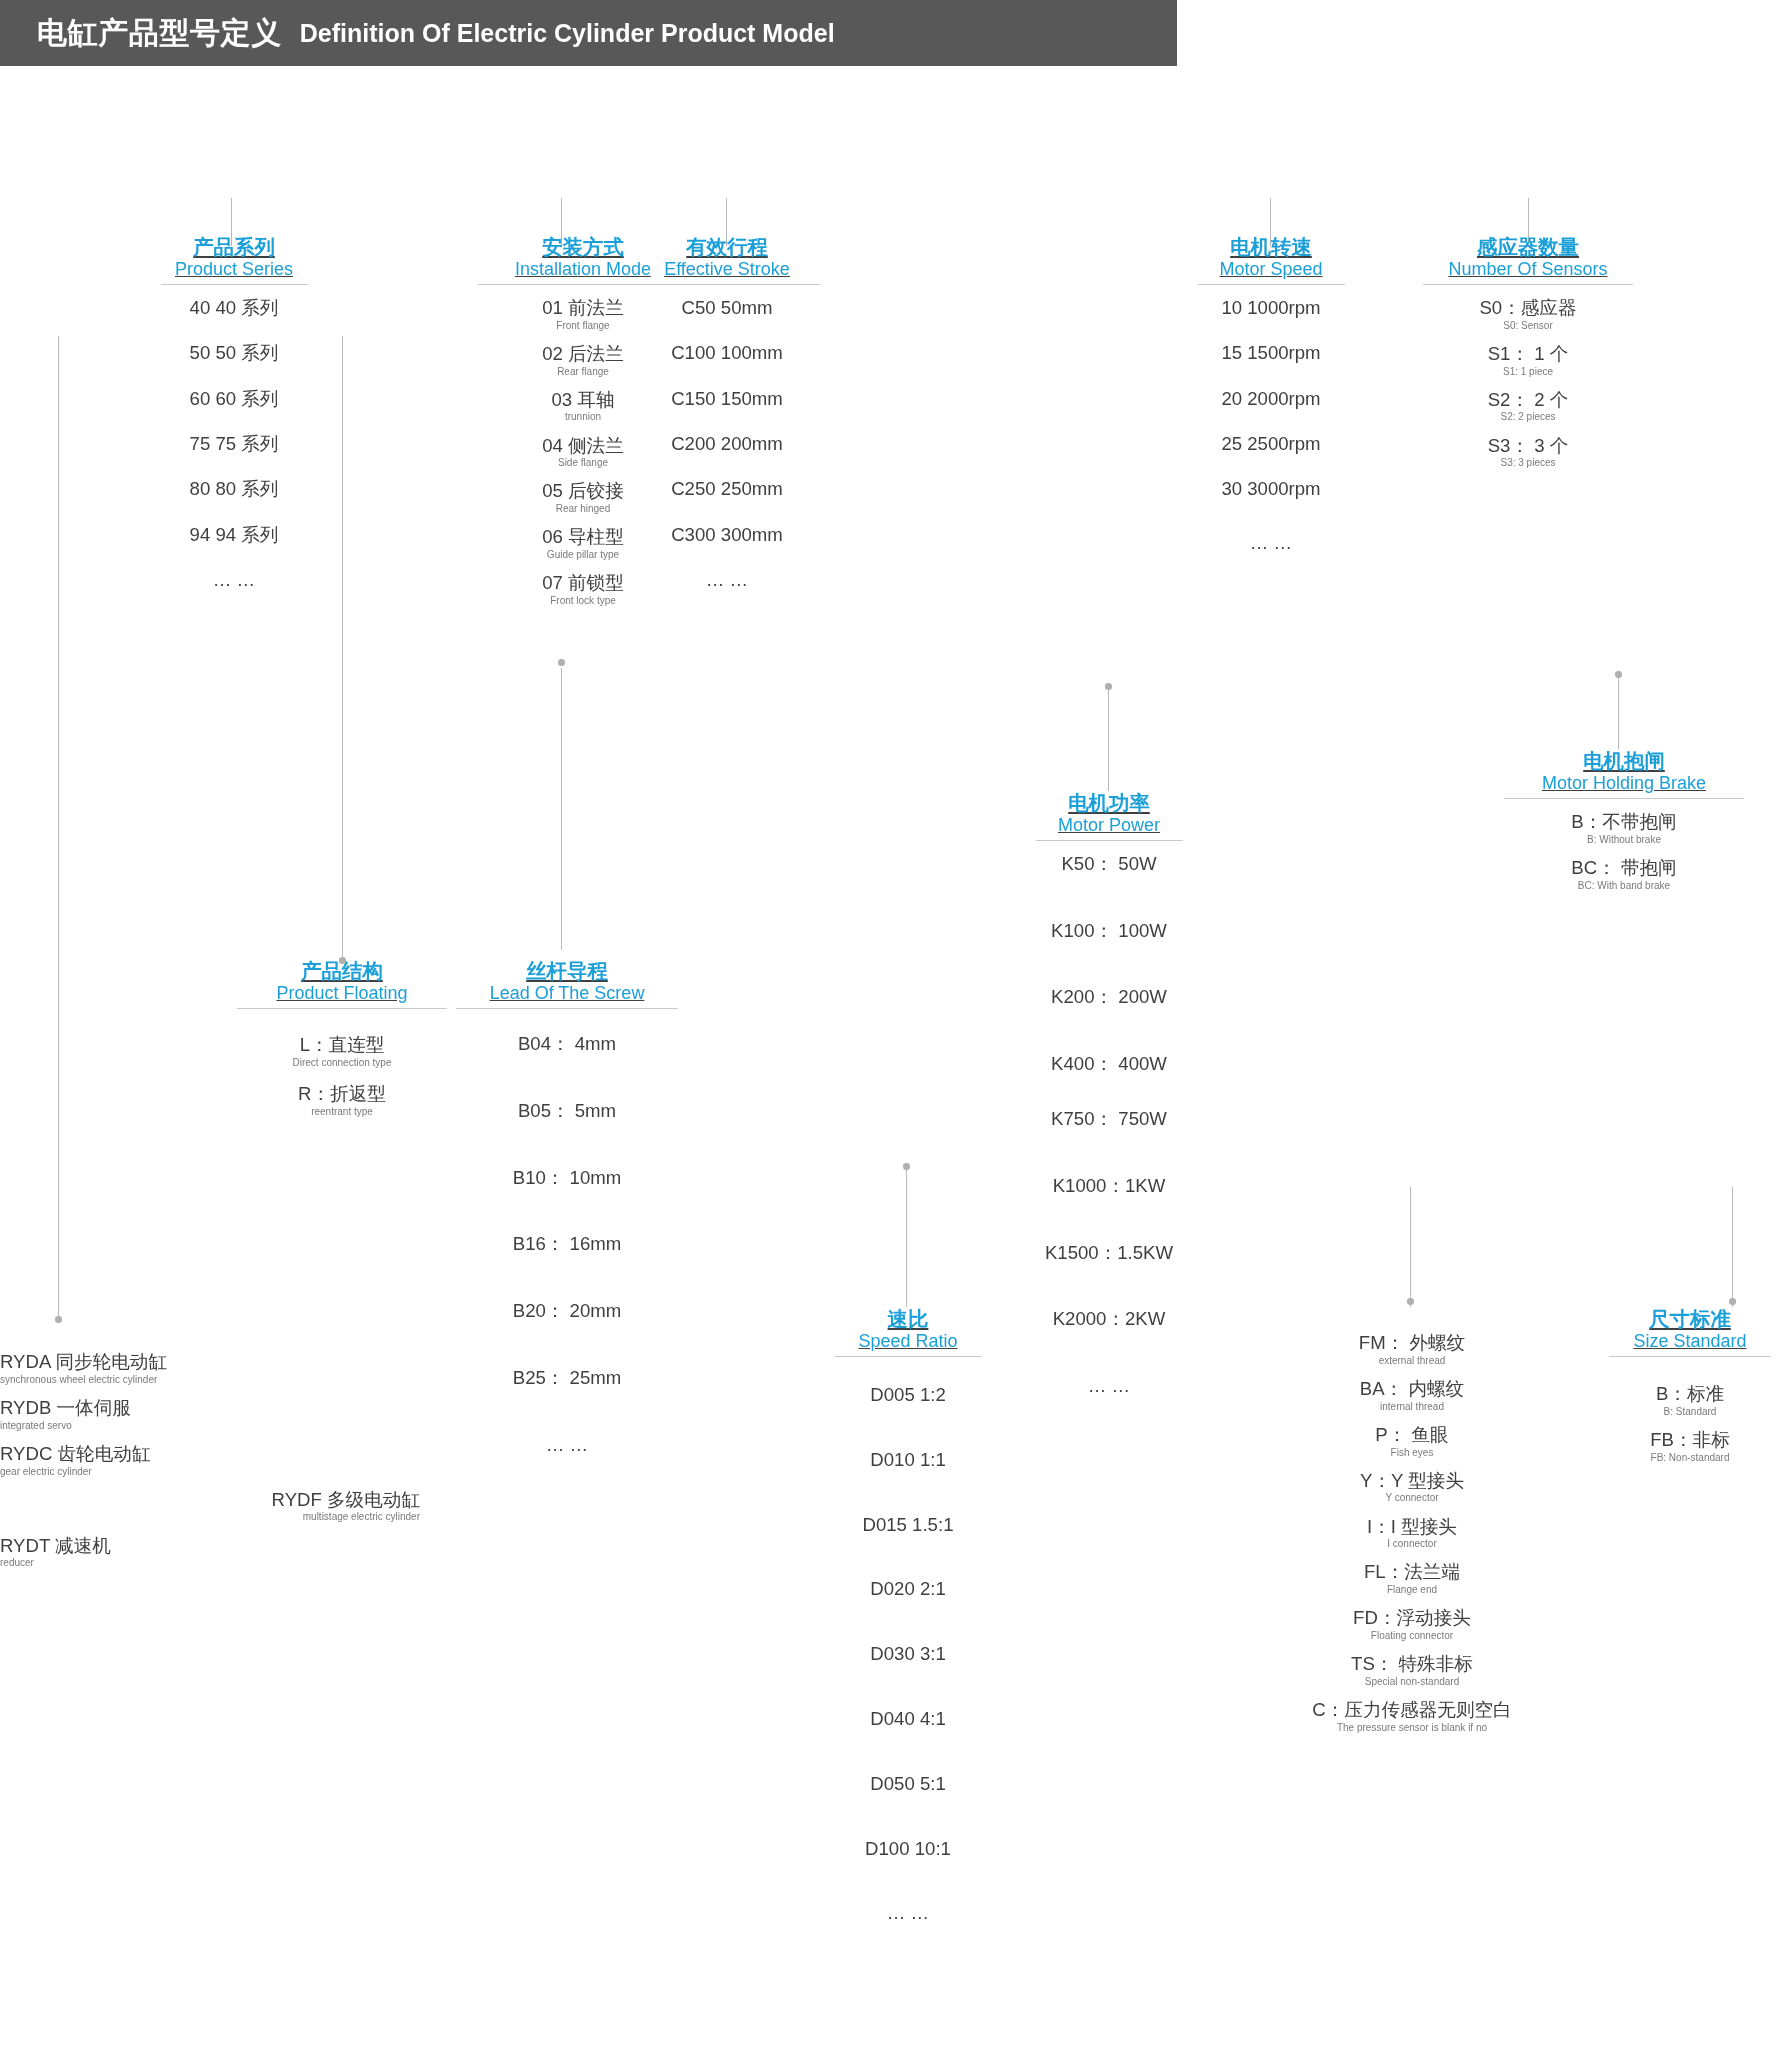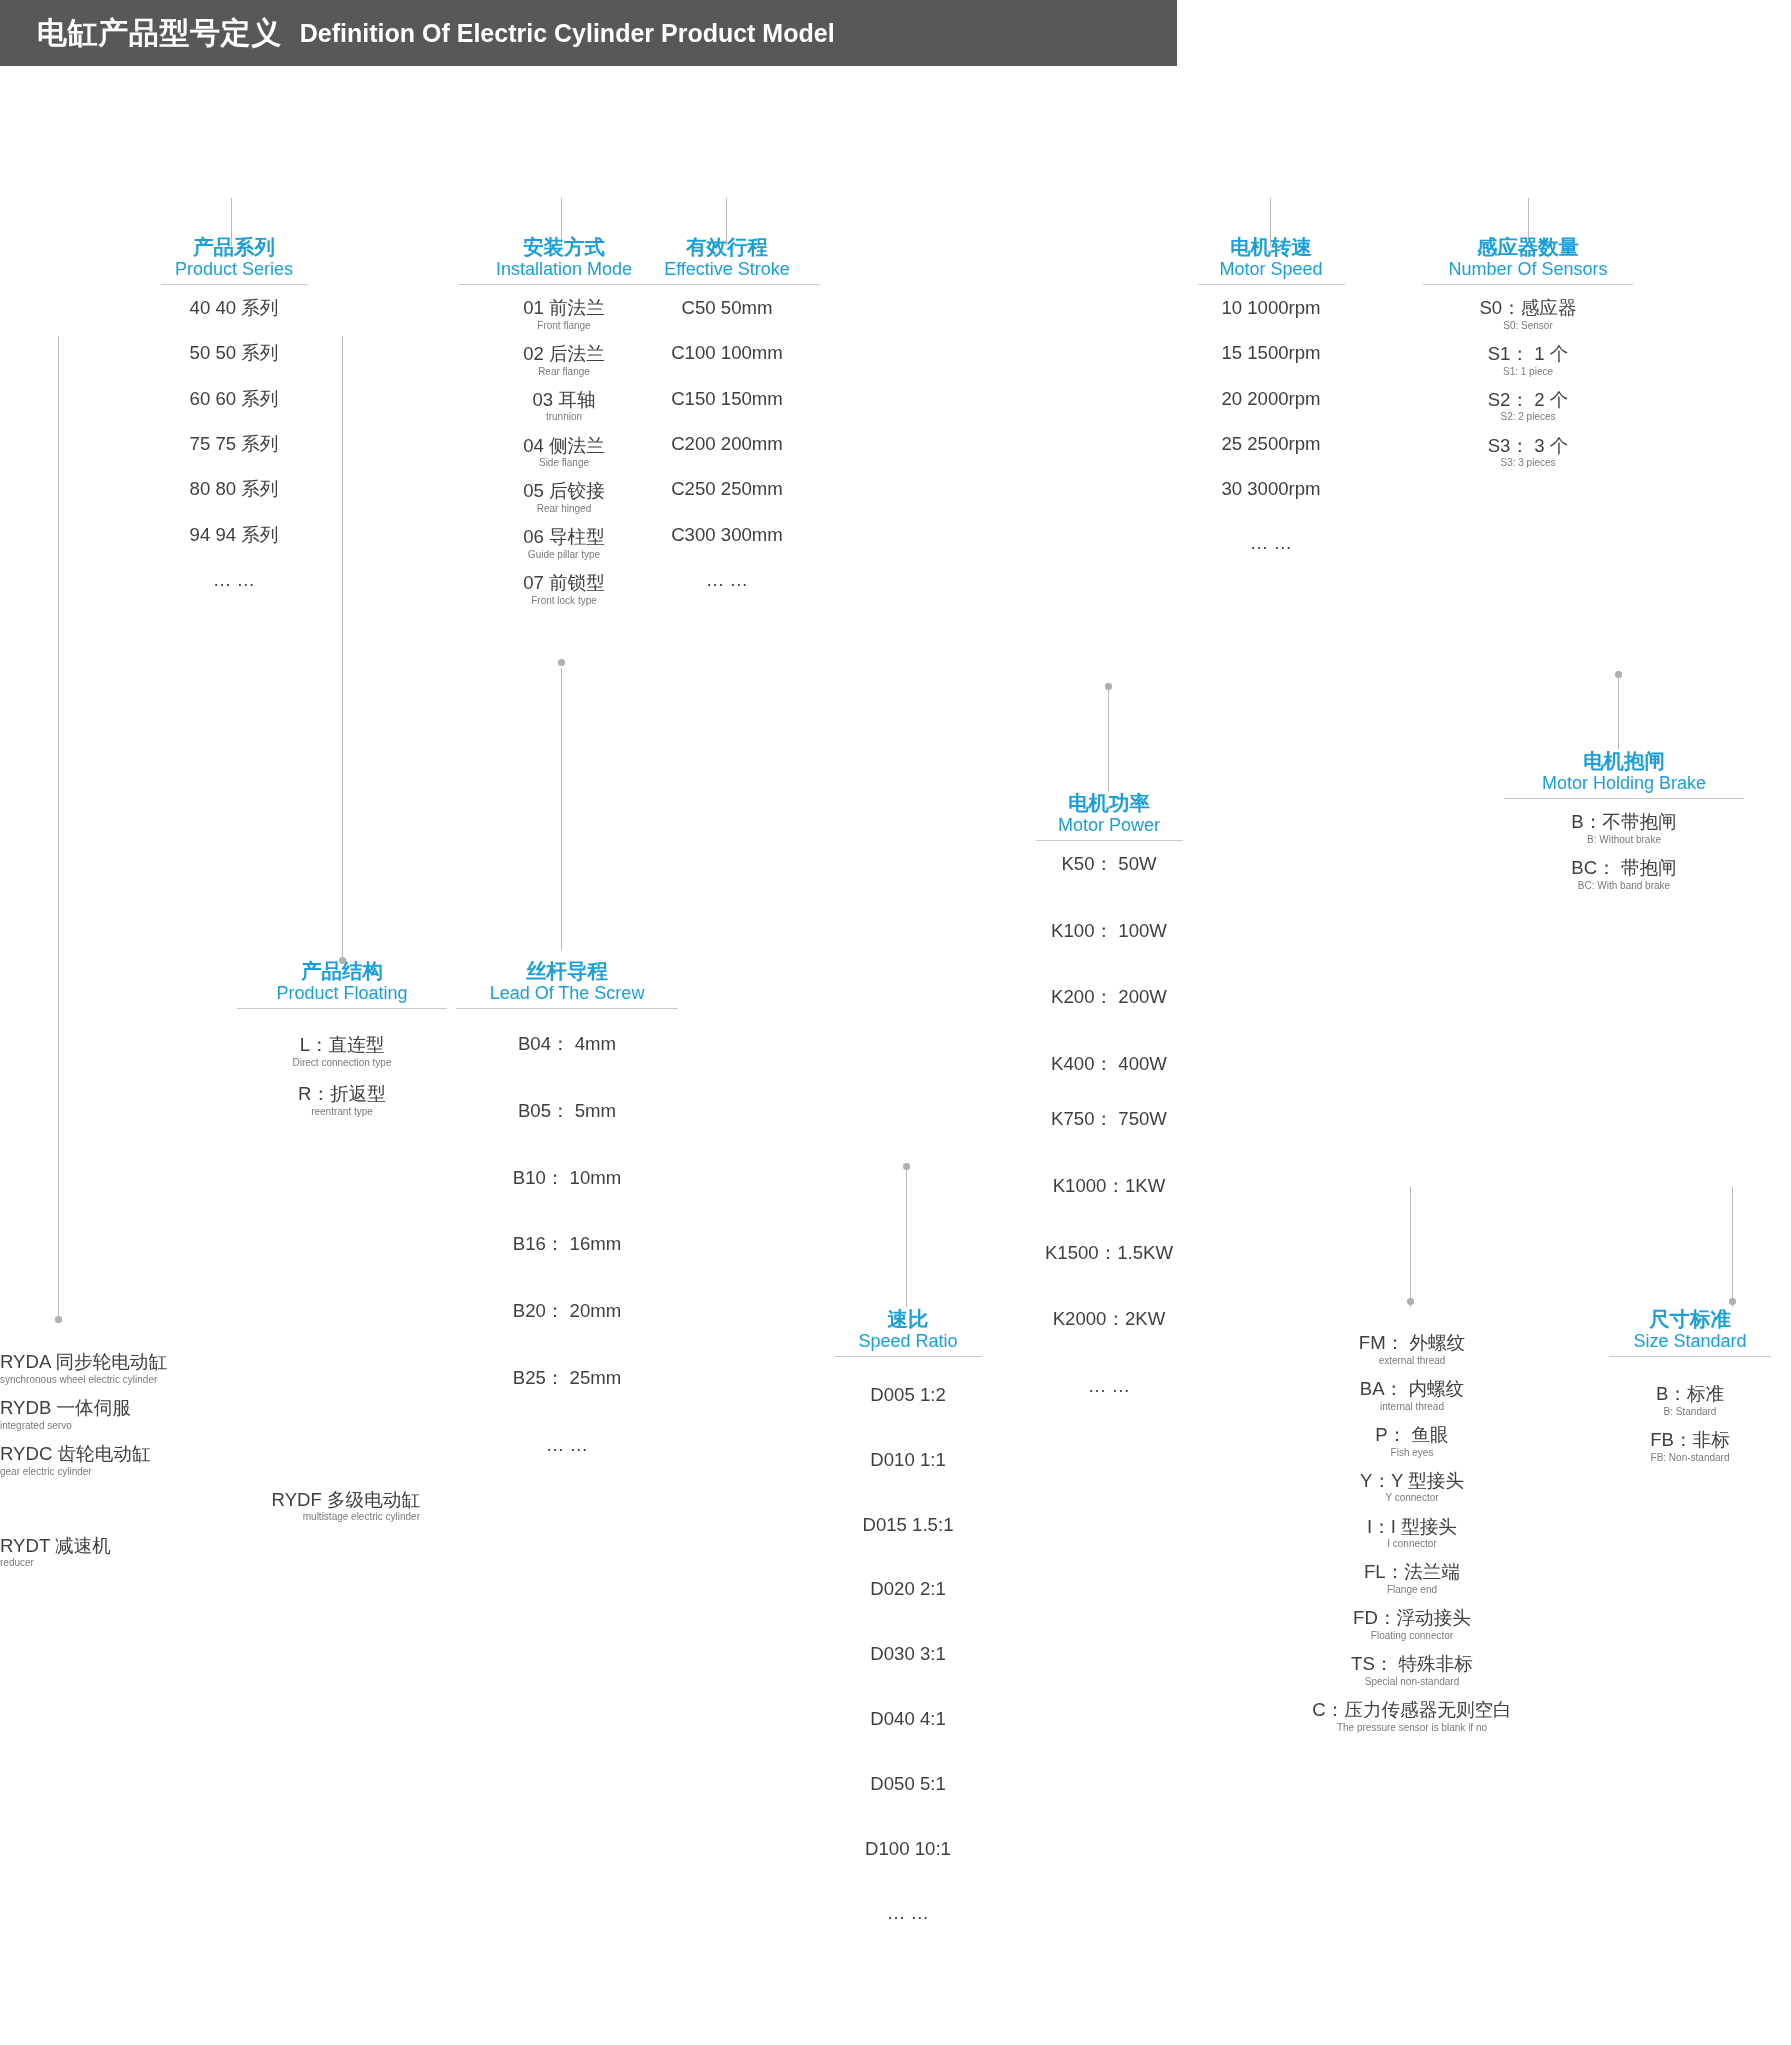--- a/index.html
+++ b/index.html
@@ -32,21 +32,21 @@
   
   .model {
     position: absolute; left: 6px; top: 131px;
     font-size: 49px; font-weight: bold; color: #2b2b2b;
     white-space: nowrap; letter-spacing: 0px;
   }
 
   
   .block { position: absolute; }
   .ttl {
-    text-align: center; line-height: 1.18;
+    text-align: center; line-height: 1.18; text-decoration: underline;
   }
   .ttl .t-cn { color:#1a9fd9; font-size: 20.4px; font-weight: bold; white-space: nowrap; }
   .ttl .t-en { color:#1a9fd9; font-size: 18px; white-space: nowrap; }
 
   .rows { margin-top: 10.8px; }
   .row { text-align: center; }
   .row .main { color:#3f3f3f; font-size: 18.6px; white-space: nowrap; line-height: 1.28; }
   .row .sub  { color:#7a7a7a; font-size: 10px; white-space: nowrap; line-height: 1.25; }
   .row.sp { margin-top: 8.4px; }
 
@@ -127,21 +127,21 @@
         </div>
       <div class="row" style="margin-top:21.6px">
           <div class="main">94 94 系列</div>
         </div>
       <div class="row" style="margin-top:21.6px">
           <div class="main">…   …</div>
         </div>
     </div>
   </div>
 
-  <div class="block" style="left:444px; top:235px; width:240px;">
+  <div class="block" style="left:463px; top:235px; width:240px;">
     <div class="ttl">
       <div class="t-cn">安装方式</div>
       <div class="t-en">Installation Mode</div>
       <div class="titleline" style="width:210px;"></div>
     </div>
     <div class="rows">
       <div class="row sp">
         <div class="main">01 前法兰</div>
         <div class="sub">Front flange</div>
       </div>

